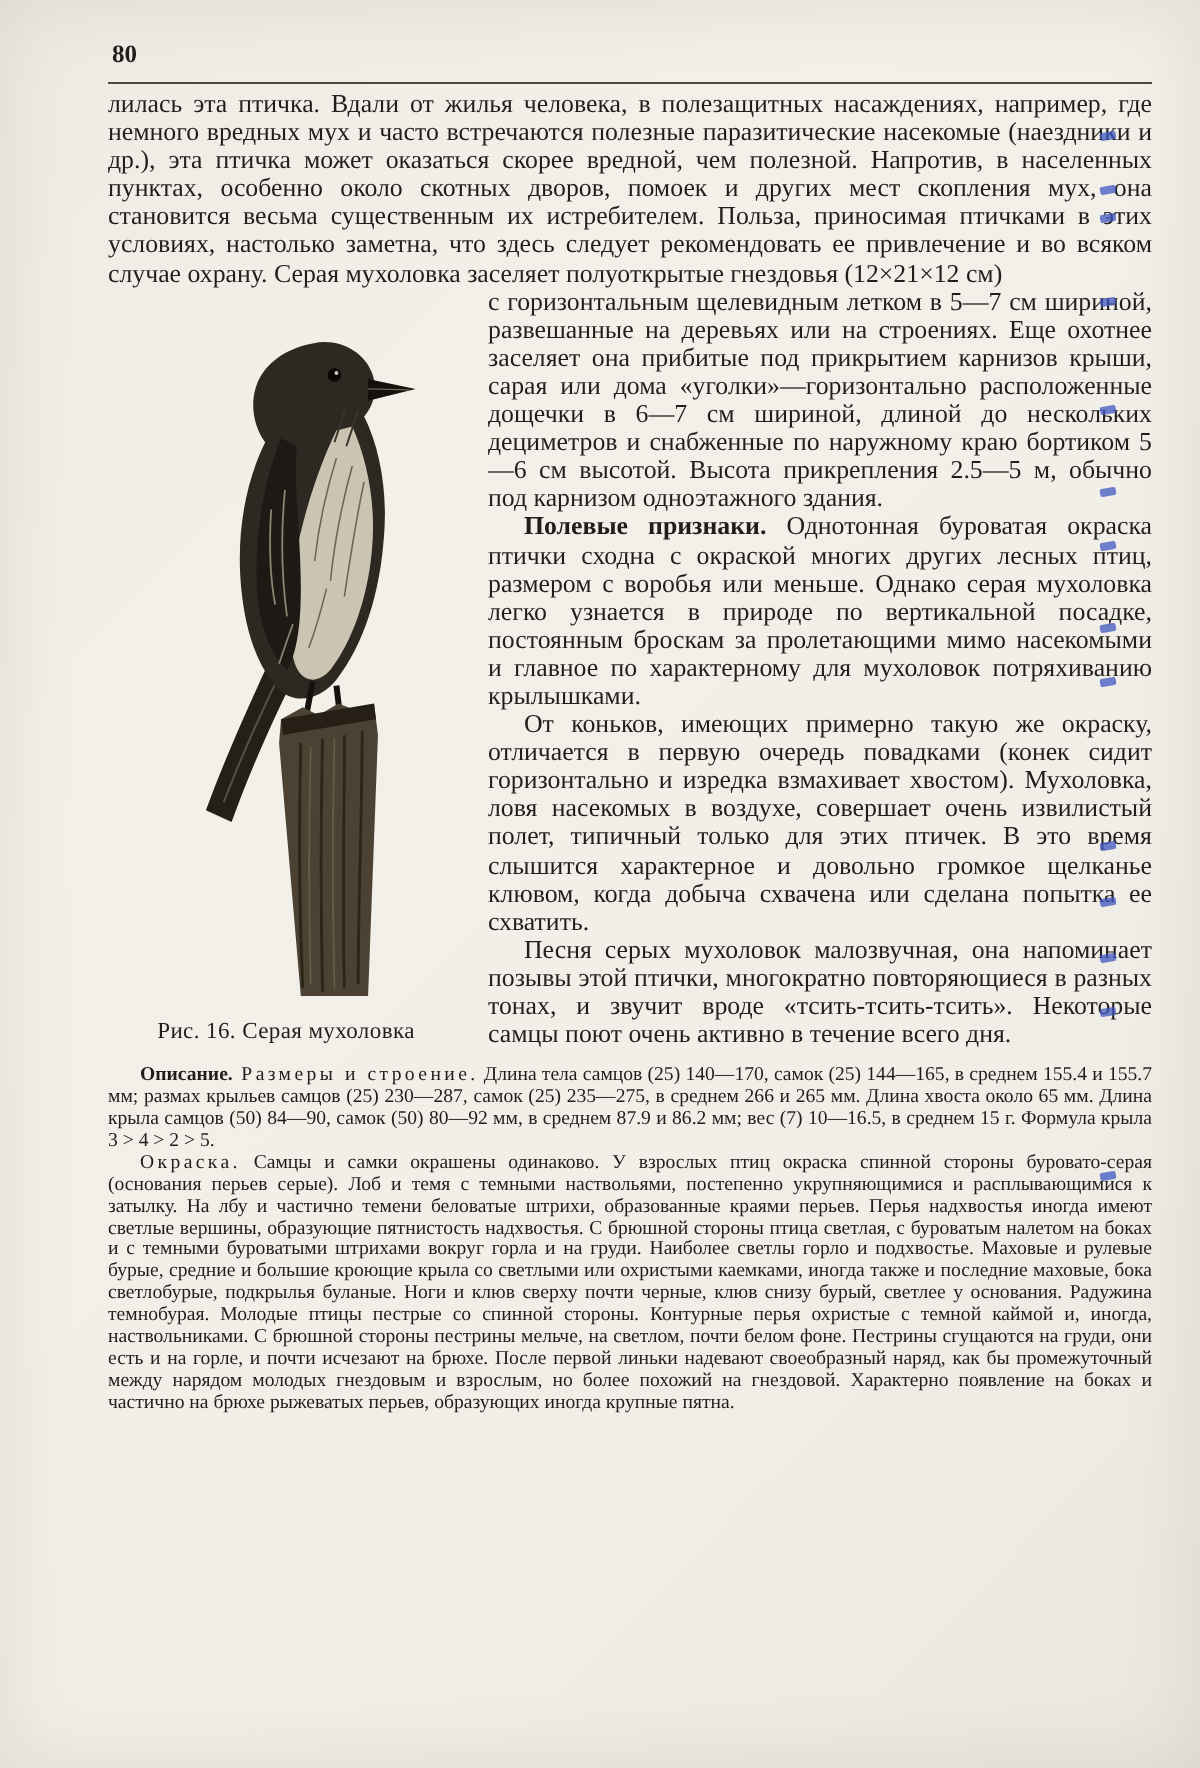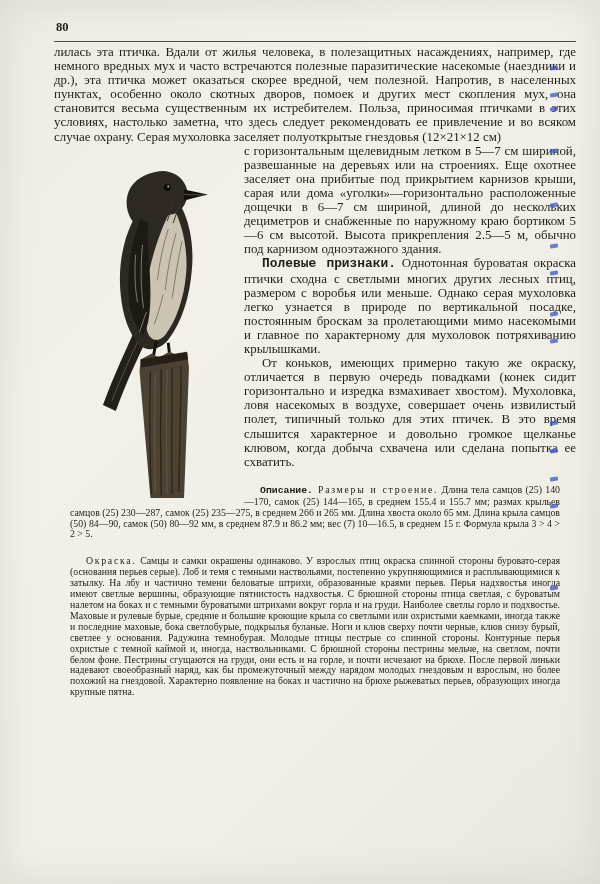--- a/index.html
+++ b/index.html
@@ -18,23 +18,23 @@
   .header{position:relative;height:17px;font-size:12.5px;font-weight:bold;}
   .pagenum{position:absolute;left:2px;top:0;}
   .running{position:absolute;left:0;right:0;top:1px;text-align:center;letter-spacing:3px;font-size:11.5px;}
   .rule{border-bottom:1.6px solid #4e4a42;margin-top:4px;}
   .body{margin-top:3px;font-size:12.9px;line-height:14.1px;text-align:justify;}
   .body p{margin:0;text-indent:18px;}
   .body p.nofirst{text-indent:0;}
   .fig{float:left;width:174px;margin:2px 14px 2px 2px;padding:0;}
   .fig svg{display:block;}
   .fig figcaption{font-size:11.5px;text-align:center;margin-top:7px;text-indent:0;letter-spacing:.2px;}
-  .lead-b{font-weight:bold;font-family:Liberation Mono, monospace;}
+  .lead-b{font-weight:bold;}
   .desc{margin-top:9px;font-size:9.8px;line-height:10.9px;text-align:justify;}
-  .desc p{margin:16px;text-indent:16px;}
+  .desc p{margin:0;text-indent:16px;}
   .sp{letter-spacing:1.7px;}
   .blue-mark{
     position:absolute;right:42px;width:8px;height:4px;
     border-radius:1px;transform:rotate(-10deg);opacity:.75;
   }
 </style>
 </head>
 <body>
 
 <div class="page">
@@ -88,28 +88,30 @@
           <path d="M95 228 C94 268 94 310 96 352"></path>
           <path d="M106 226 C105 268 105 312 106 354"></path>
           <path d="M117 224 C117 266 116 310 117 352"></path>
           <path d="M126 222 C126 262 124 308 124 350"></path>
         </g>
         <g stroke="#6a5d49" stroke-width="0.8" fill="none">
           <path d="M100 230 C99 270 99 312 100 350"></path>
           <path d="M112 226 C111 268 111 312 112 352"></path>
         </g>
       </svg>
+      <figcaption>Рис. 16. Серая мухоловка</figcaption>
     </figure>
 
     <p class="nofirst">с горизонтальным щелевидным летком в 5—7 см шириной, развешанные на деревьях или на строениях. Еще охотнее заселяет она прибитые под прикрытием карнизов крыши, сарая или дома «уголки»—горизонтально расположенные дощечки в 6—7 см шириной, длиной до нескольких дециметров и снабженные по наружному краю бортиком 5—6 см высотой. Высота прикрепления 2.5—5 м, обычно под карнизом одноэтажного здания.</p>
 
-    <p><b class="lead-b">Полевые признаки.</b><span> Однотонная буроватая окраска птички сходна с светлыми многих других лесных птиц, размером с воробья или меньше. Однако серая мухоловка легко узнается в природе по вертикальной посадке, постоянным броскам за пролетающими мимо насекомыми и главное по характерному для мухоловок потряхиванию крылышками.</span></p>
+    <p><b class="lead-b">Полевые признаки.</b><span> Однотонная буроватая окраска птички сходна с окраской многих других лесных птиц, размером с воробья или меньше. Однако серая мухоловка легко узнается в природе по вертикальной посадке, постоянным броскам за пролетающими мимо насекомыми и главное по характерному для мухоловок потряхиванию крылышками.</span></p>
 
     <p>От коньков, имеющих примерно такую же окраску, отличается в первую очередь повадками (конек сидит горизонтально и изредка взмахивает хвостом). Мухоловка, ловя насекомых в воздухе, совершает очень извилистый полет, типичный только для этих птичек. В это время слышится характерное и довольно громкое щелканье клювом, когда добыча схвачена или сделана попытка ее схватить.</p>
 
+    <p>Песня серых мухоловок малозвучная, она напоминает позывы этой птички, многократно повторяющиеся в разных тонах, и звучит вроде «тсить-тсить-тсить». Некоторые самцы поют очень активно в течение всего дня.</p>
 
   </div>
 
   <div class="desc">
     <p><b class="lead-b">Описание.</b><span class="sp"> Размеры и строение.</span><span> Длина тела самцов (25) 140—170, самок (25) 144—165, в среднем 155.4 и 155.7 мм; размах крыльев самцов (25) 230—287, самок (25) 235—275, в среднем 266 и 265 мм. Длина хвоста около 65 мм. Длина крыла самцов (50) 84—90, самок (50) 80—92 мм, в среднем 87.9 и 86.2 мм; вес (7) 10—16.5, в среднем 15 г. Формула крыла 3 &gt; 4 &gt; 2 &gt; 5.</span></p>
     <p><span class="sp">Окраска.</span><span> Самцы и самки окрашены одинаково. У взрослых птиц окраска спинной стороны буровато-серая (основания перьев серые). Лоб и темя с темными наствольями, постепенно укрупняющимися и расплывающимися к затылку. На лбу и частично темени беловатые штрихи, образованные краями перьев. Перья надхвостья иногда имеют светлые вершины, образующие пятнистость надхвостья. С брюшной стороны птица светлая, с буроватым налетом на боках и с темными буроватыми штрихами вокруг горла и на груди. Наиболее светлы горло и подхвостье. Маховые и рулевые бурые, средние и большие кроющие крыла со светлыми или охристыми каемками, иногда также и последние маховые, бока светлобурые, подкрылья буланые. Ноги и клюв сверху почти черные, клюв снизу бурый, светлее у основания. Радужина темнобурая. Молодые птицы пестрые со спинной стороны. Контурные перья охристые с темной каймой и, иногда, наствольниками. С брюшной стороны пестрины мельче, на светлом, почти белом фоне. Пестрины сгущаются на груди, они есть и на горле, и почти исчезают на брюхе. После первой линьки надевают своеобразный наряд, как бы промежуточный между нарядом молодых гнездовым и взрослым, но более похожий на гнездовой. Характерно появление на боках и частично на брюхе рыжеватых перьев, образующих иногда крупные пятна.</span></p>
   </div>
 
 <span class="blue-mark" style="top: 66px; background: rgb(63, 87, 192);"></span>
     <span class="blue-mark" style="top: 93px; background: rgb(63, 87, 192);"></span>

